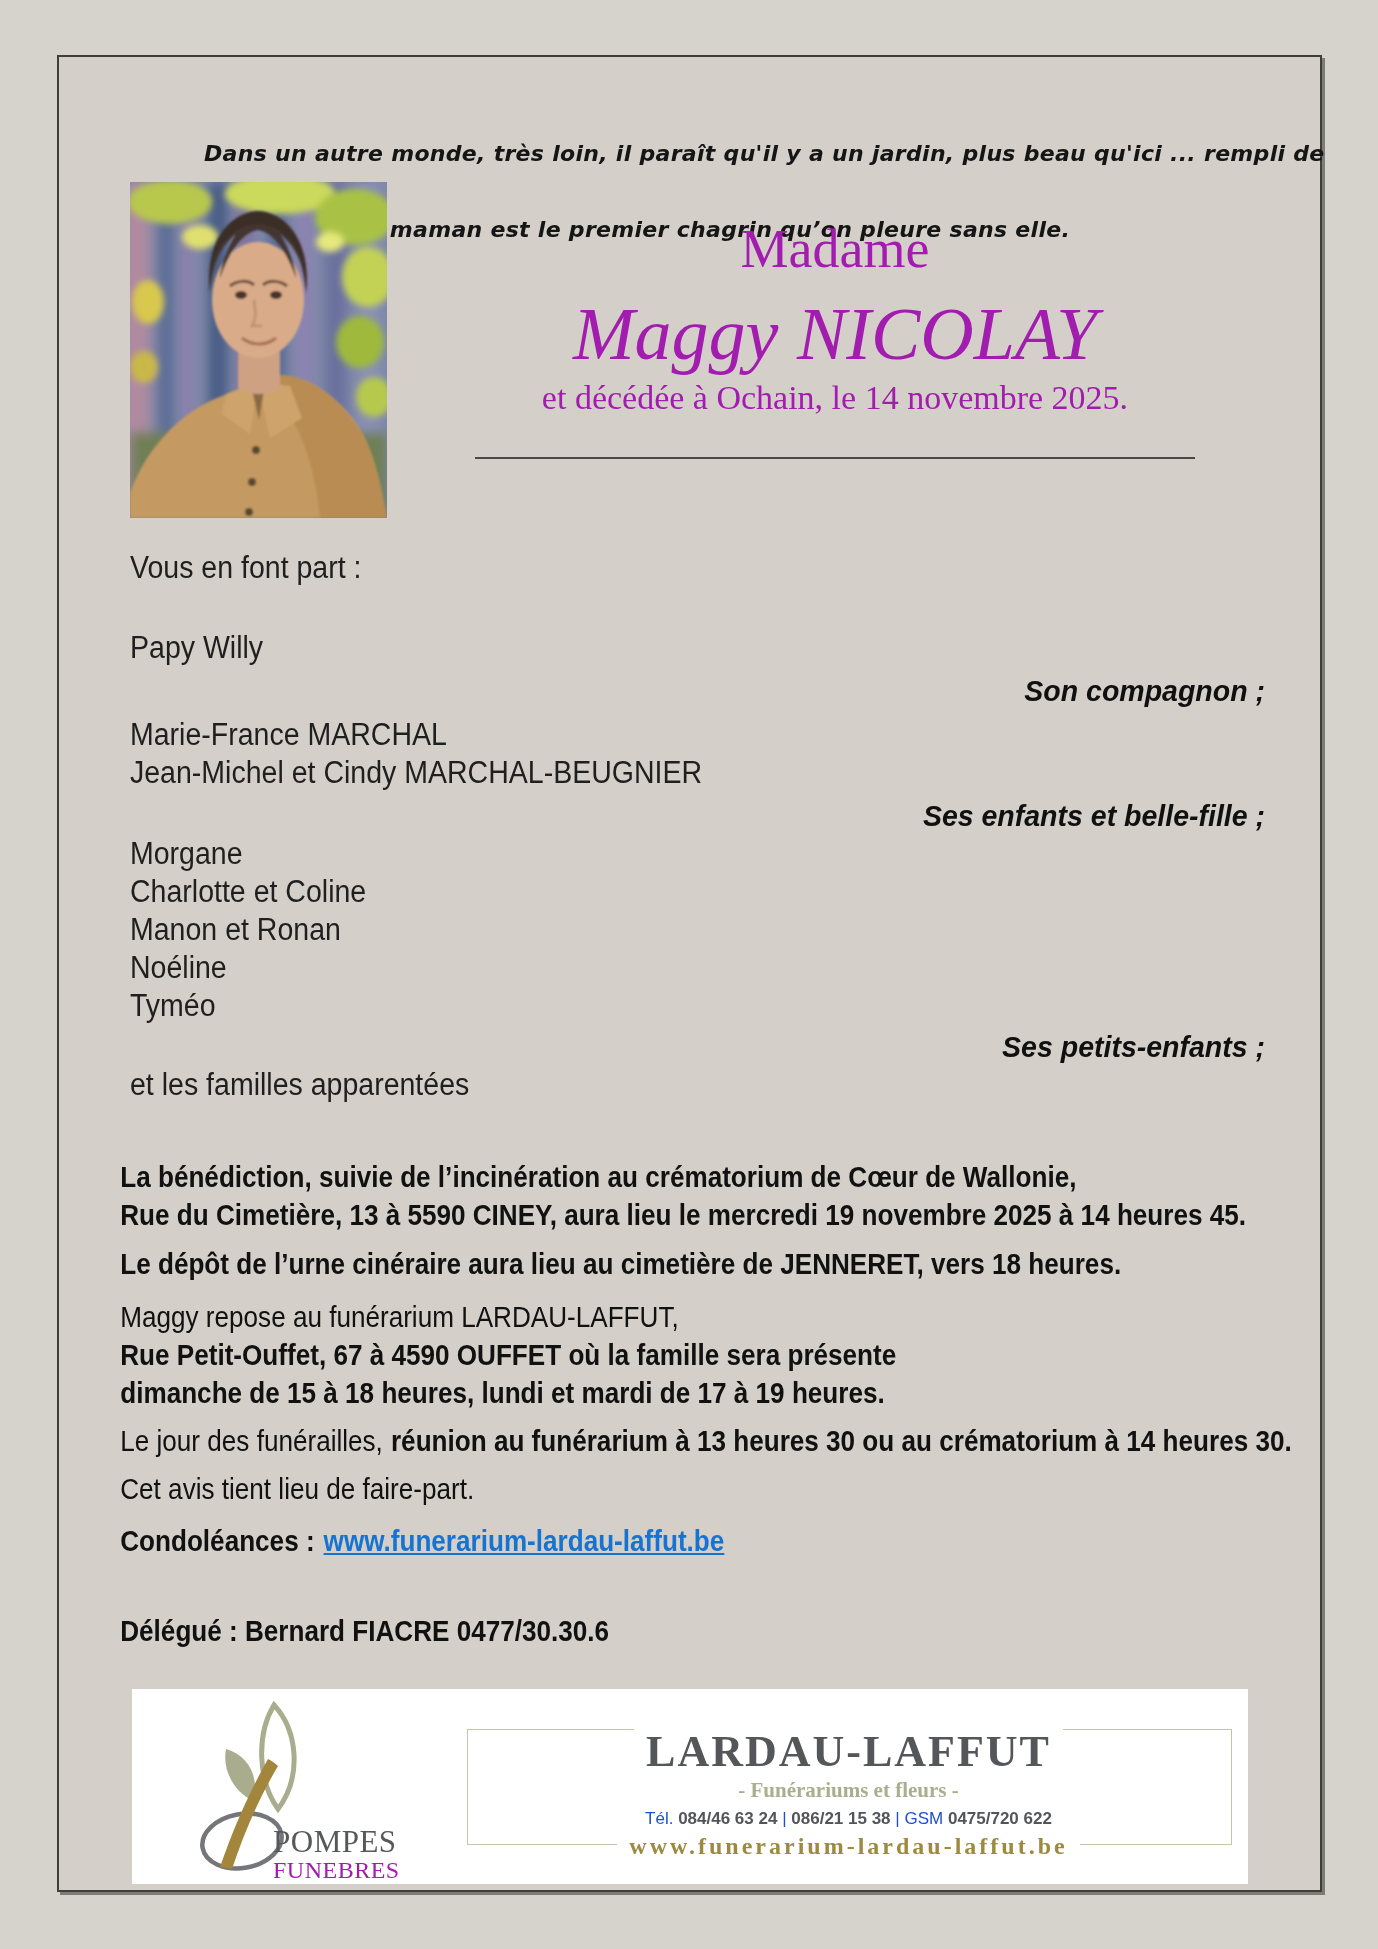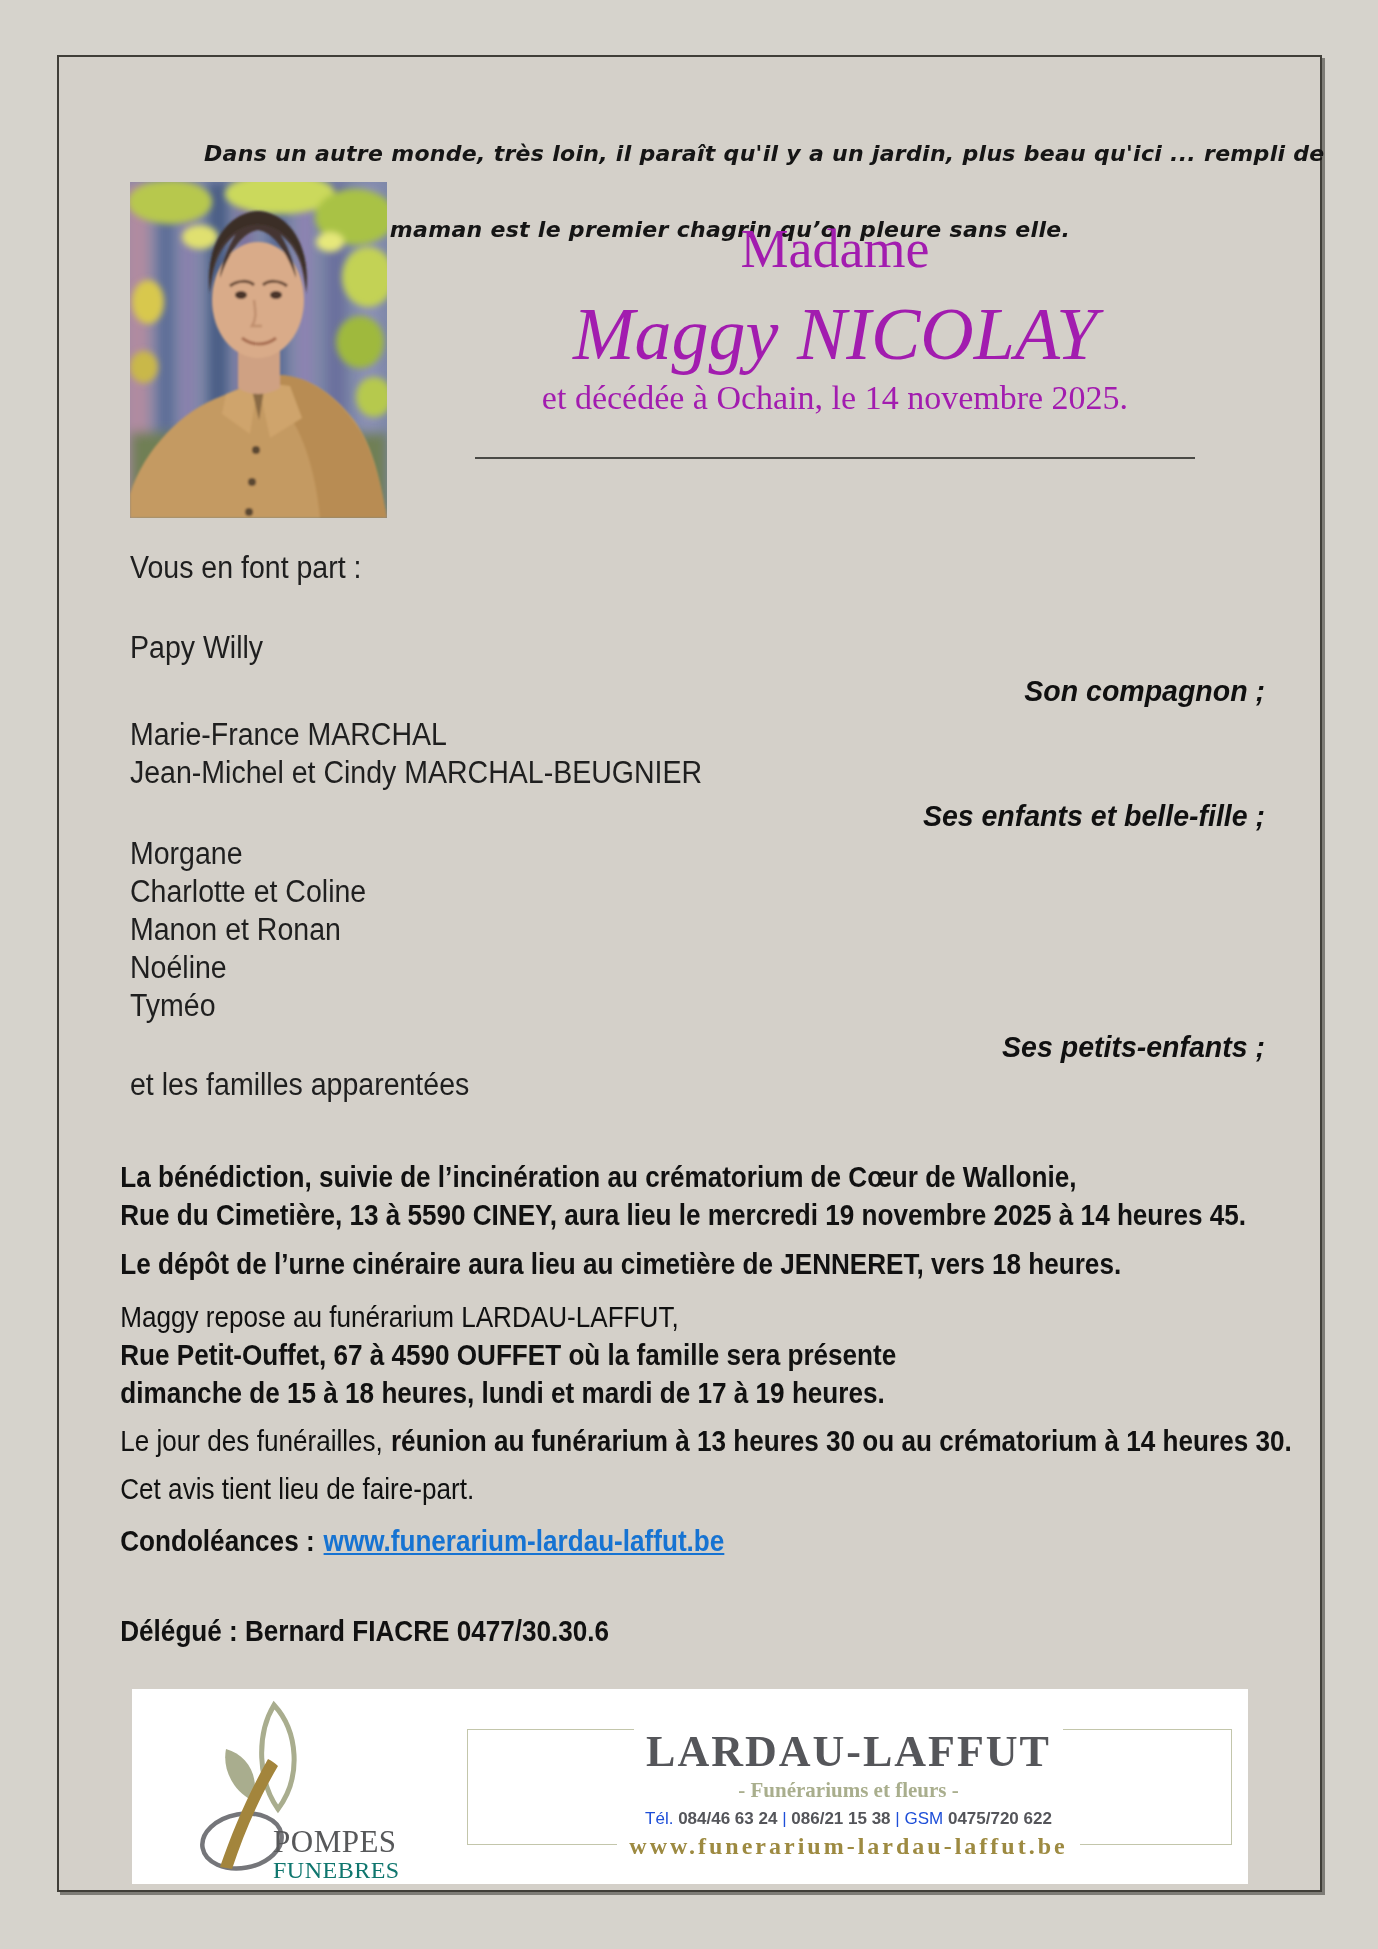--- a/index.html
+++ b/index.html
@@ -51,21 +51,21 @@
   .cline .pre{margin-right:9px;}
   a.cond-link{color:#1673d2;text-decoration:underline;font-weight:bold;cursor:pointer;}
   .cond-label{font-weight:bold;margin-right:10px;}
   .mt11{margin-top:11px;} .mt15{margin-top:15px;} .mt10{margin-top:10px;}
   .mt14{margin-top:14px;} .mt52{margin-top:52px;}
   
   .brandbox{position:absolute;left:132px;top:1689px;width:1116px;height:195px;background:#ffffff;}
   .logo-mark{position:absolute;left:66px;top:10px;}
   .logo-text{position:absolute;left:141px;top:137px;font-family:"Liberation Serif",serif;}
   .logo-pompes{font-size:31px;line-height:31px;color:#57585a;letter-spacing:.5px;}
-  .logo-funebres{font-size:24px;line-height:26px;color:#0f766e;letter-spacing:.5px;}
+  .logo-funebres{font-size:24px;line-height:26px;color:#a21caf;letter-spacing:.5px;}
   .frame{position:absolute;left:335px;top:40px;width:763px;height:114px;border:1px solid #c3c6ab;}
   .brand-col{position:absolute;left:335px;top:0;width:763px;text-align:center;margin-top:27px;}
   .brand-name{
     margin-top:12px;font-family:"Liberation Serif",serif;font-weight:bold;font-size:44px;line-height:48px;
     color:#55565a;letter-spacing:2px;
   }
   .brand-name span, .brand-site span{background:#ffffff;padding:0 12px;}
   .brand-tag{font-family:"Liberation Serif",serif;font-weight:bold;font-size:21px;line-height:24px;color:#a9ae8d;margin-top:2px;}
   .brand-tel{font-size:17px;line-height:22px;color:#54555a;font-weight:bold;margin-top:6px;}
   .brand-tel .sage{color:#1d4ed8;font-weight:normal;}

